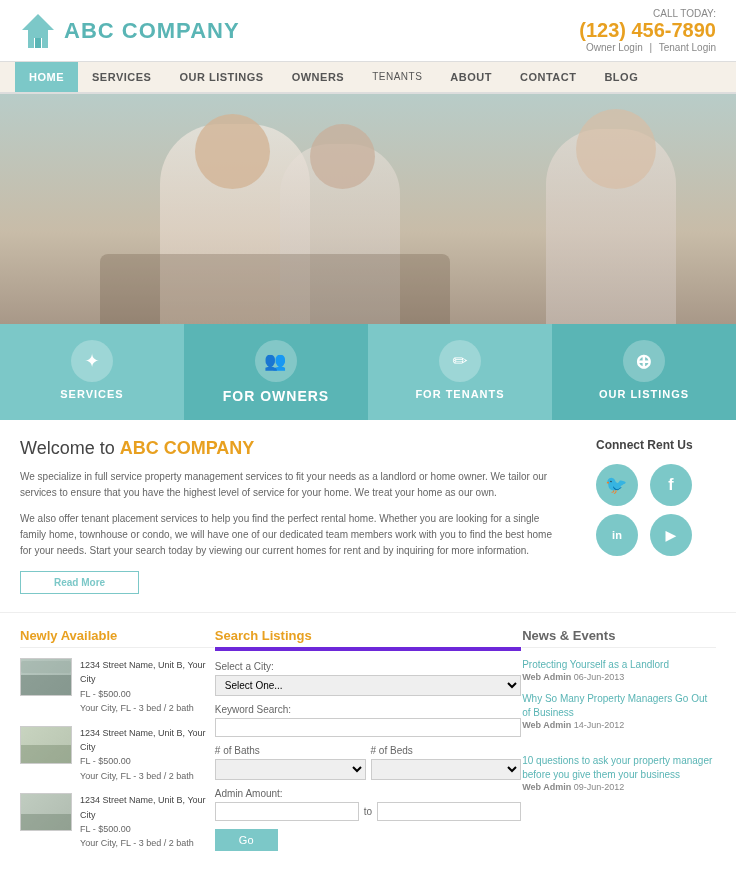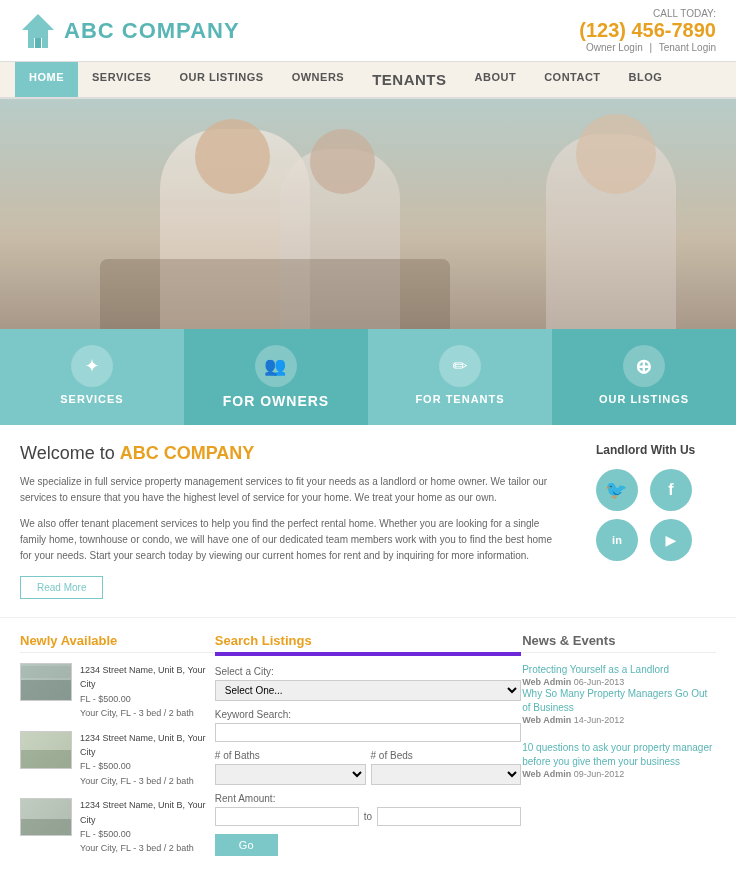--- a/index.html
+++ b/index.html
@@ -46,21 +46,21 @@
     <li>
         <a href="#" style="display:block; padding:9px 14px; text-decoration:none; font-size:11px; font-weight:bold; color:#555; letter-spacing:0.5px;">SERVICES</a>
       </li>
     <li>
         <a href="#" style="display:block; padding:9px 14px; text-decoration:none; font-size:11px; font-weight:bold; color:#555; letter-spacing:0.5px;">OUR LISTINGS</a>
       </li>
     <li>
         <a href="#" style="display:block; padding:9px 14px; text-decoration:none; font-size:11px; font-weight:bold; color:#555; letter-spacing:0.5px;">OWNERS</a>
       </li>
     <li>
-        <a href="#" style="display:block; padding:9px 14px; text-decoration:none; font-size:15px; font-weight:bold; color:#555; letter-spacing:0.5px;">TENANTS</a>
+        <a href="#" style="display:block; padding:9px 14px; text-decoration:none; font-size:10px; font-weight:normal; color:#555; letter-spacing:0.5px;">TENANTS</a>
       </li>
     <li>
         <a href="#" style="display:block; padding:9px 14px; text-decoration:none; font-size:11px; font-weight:bold; color:#555; letter-spacing:0.5px;">ABOUT</a>
       </li>
     <li>
         <a href="#" style="display:block; padding:9px 14px; text-decoration:none; font-size:11px; font-weight:bold; color:#555; letter-spacing:0.5px;">CONTACT</a>
       </li>
     <li>
         <a href="#" style="display:block; padding:9px 14px; text-decoration:none; font-size:11px; font-weight:bold; color:#555; letter-spacing:0.5px;">BLOG</a>
       </li>
@@ -107,25 +107,25 @@
 </div>
 
 <div style="background:#fff; display:flex; padding:0;">
 
   <div style="flex:1; padding:18px 20px;">
     <h2 style="font-size:18px; color:#444; margin-bottom:10px; font-weight:normal;">
       <span>Welcome to </span><span style="color:#e8a020; font-weight:bold;">ABC COMPANY</span>
     </h2>
     <p style="font-size:10px; color:#666; line-height:1.6; margin-bottom:10px;">We specialize in full service property management services to fit your needs as a landlord or home owner. We tailor our services to ensure that you have the highest level of service for your home. We treat your home as our own.</p>
     <p style="font-size:10px; color:#666; line-height:1.6; margin-bottom:12px;">We also offer tenant placement services to help you find the perfect rental home. Whether you are looking for a single family home, townhouse or condo, we will have one of our dedicated team members work with you to find the best home for your needs. Start your search today by viewing our current homes for rent and by inquiring for more information.</p>
-    <a href="#" style="display:inline-block; padding:5px 16px; border:1px solid #7cc8c8; color:#7cc8c8; font-size:10px; text-decoration:none;">Read More</a>
+    <a href="#" style="display:inline-block; padding:5px 33px; border:1px solid #7cc8c8; color:#7cc8c8; font-size:10px; text-decoration:none;font-weight:bold;">Read More</a>
   </div>
 
   <div style="width:155px; padding:18px 15px;">
-    <div style="font-size:12px; font-weight:bold; color:#444; margin-bottom:12px;">Landlord With Us</div>
+    <div style="font-size:12px; font-weight:bold; color:#444; margin-bottom:12px;">Connect Rent Us</div>
     <div style="display:grid; grid-template-columns:1fr 1fr; gap:8px; width:100px;">
       <div style="width:42px; height:42px; border-radius:50%; background:#7cc8c8; display:flex; align-items:center; justify-content:center; cursor:pointer;">
         <span style="color:#fff; font-size:18px;">🐦</span>
       </div>
       <div style="width:42px; height:42px; border-radius:50%; background:#7cc8c8; display:flex; align-items:center; justify-content:center; cursor:pointer;">
         <span style="color:#fff; font-size:16px; font-weight:bold;">f</span>
       </div>
       <div style="width:42px; height:42px; border-radius:50%; background:#7cc8c8; display:flex; align-items:center; justify-content:center; cursor:pointer;">
         <span style="color:#fff; font-size:11px; font-weight:bold;">in</span>
       </div>
@@ -192,43 +192,43 @@
             <option></option>
           </select>
         </div>
         <div style="flex:1;">
           <label style="font-size:10px; color:#666; display:block; margin-bottom:3px;"># of Beds</label>
           <select style="width:100%; padding:3px 5px; border:1px solid #ccc; font-size:10px;">
             <option></option>
           </select>
         </div>
       </div>
-      <label style="font-size:10px; color:#666; display:block; margin-bottom:3px;">Rent Amount:</label>
+      <label style="font-size:10px; color:#666; display:block; margin-bottom:3px;">Admin Amount:</label>
       <div style="display:flex; gap:5px; margin-bottom:8px; align-items:center;">
         <input type="text" style="flex: 1 1 0%; padding: 3px 5px; border: 1px solid rgb(204, 204, 204); font-size: 10px;">
         <span style="font-size:10px; color:#666;">to</span>
         <input type="text" style="flex: 1 1 0%; padding: 3px 5px; border: 1px solid rgb(204, 204, 204); font-size: 10px;">
       </div>
       <button style="background:#7cc8c8; color:#fff; border:none; padding:5px 24px; font-size:11px; cursor:pointer; display:block;">Go</button>
     </div>
   </div>
 
   <div style="flex:1;">
     <div style="font-size:13px; color:#666; font-weight:bold; margin-bottom:10px; padding-bottom:4px; border-bottom:1px solid #eee;">News &amp; Events</div>
 
-    <div style="">
+    <div style="margin-bottom:10px;">
       <div style="font-size:10px; color:#666; line-height:1.4;">
         <span style="color:#5ab5b5;">Protecting Yourself as a Landlord</span>
       </div>
       <div style="font-size:9px; color:#888;">
         <span style="font-weight:bold;">Web Admin</span>
         <span>06-Jun-2013</span>
       </div>
     </div>
-    <div style="margin-bottom:16px;">
+    <div style="margin-bottom:24px;">
       <div style="font-size:10px; color:#666; line-height:1.4;">
         <span style="color:#5ab5b5;">Why So Many Property Managers Go Out of Business</span>
       </div>
       <div style="font-size:9px; color:#888;">
         <span style="font-weight:bold;">Web Admin</span>
         <span>14-Jun-2012</span>
       </div>
     </div>
     <div style="margin-bottom:10px;">
       <div style="font-size:10px; color:#666; line-height:1.4;">

